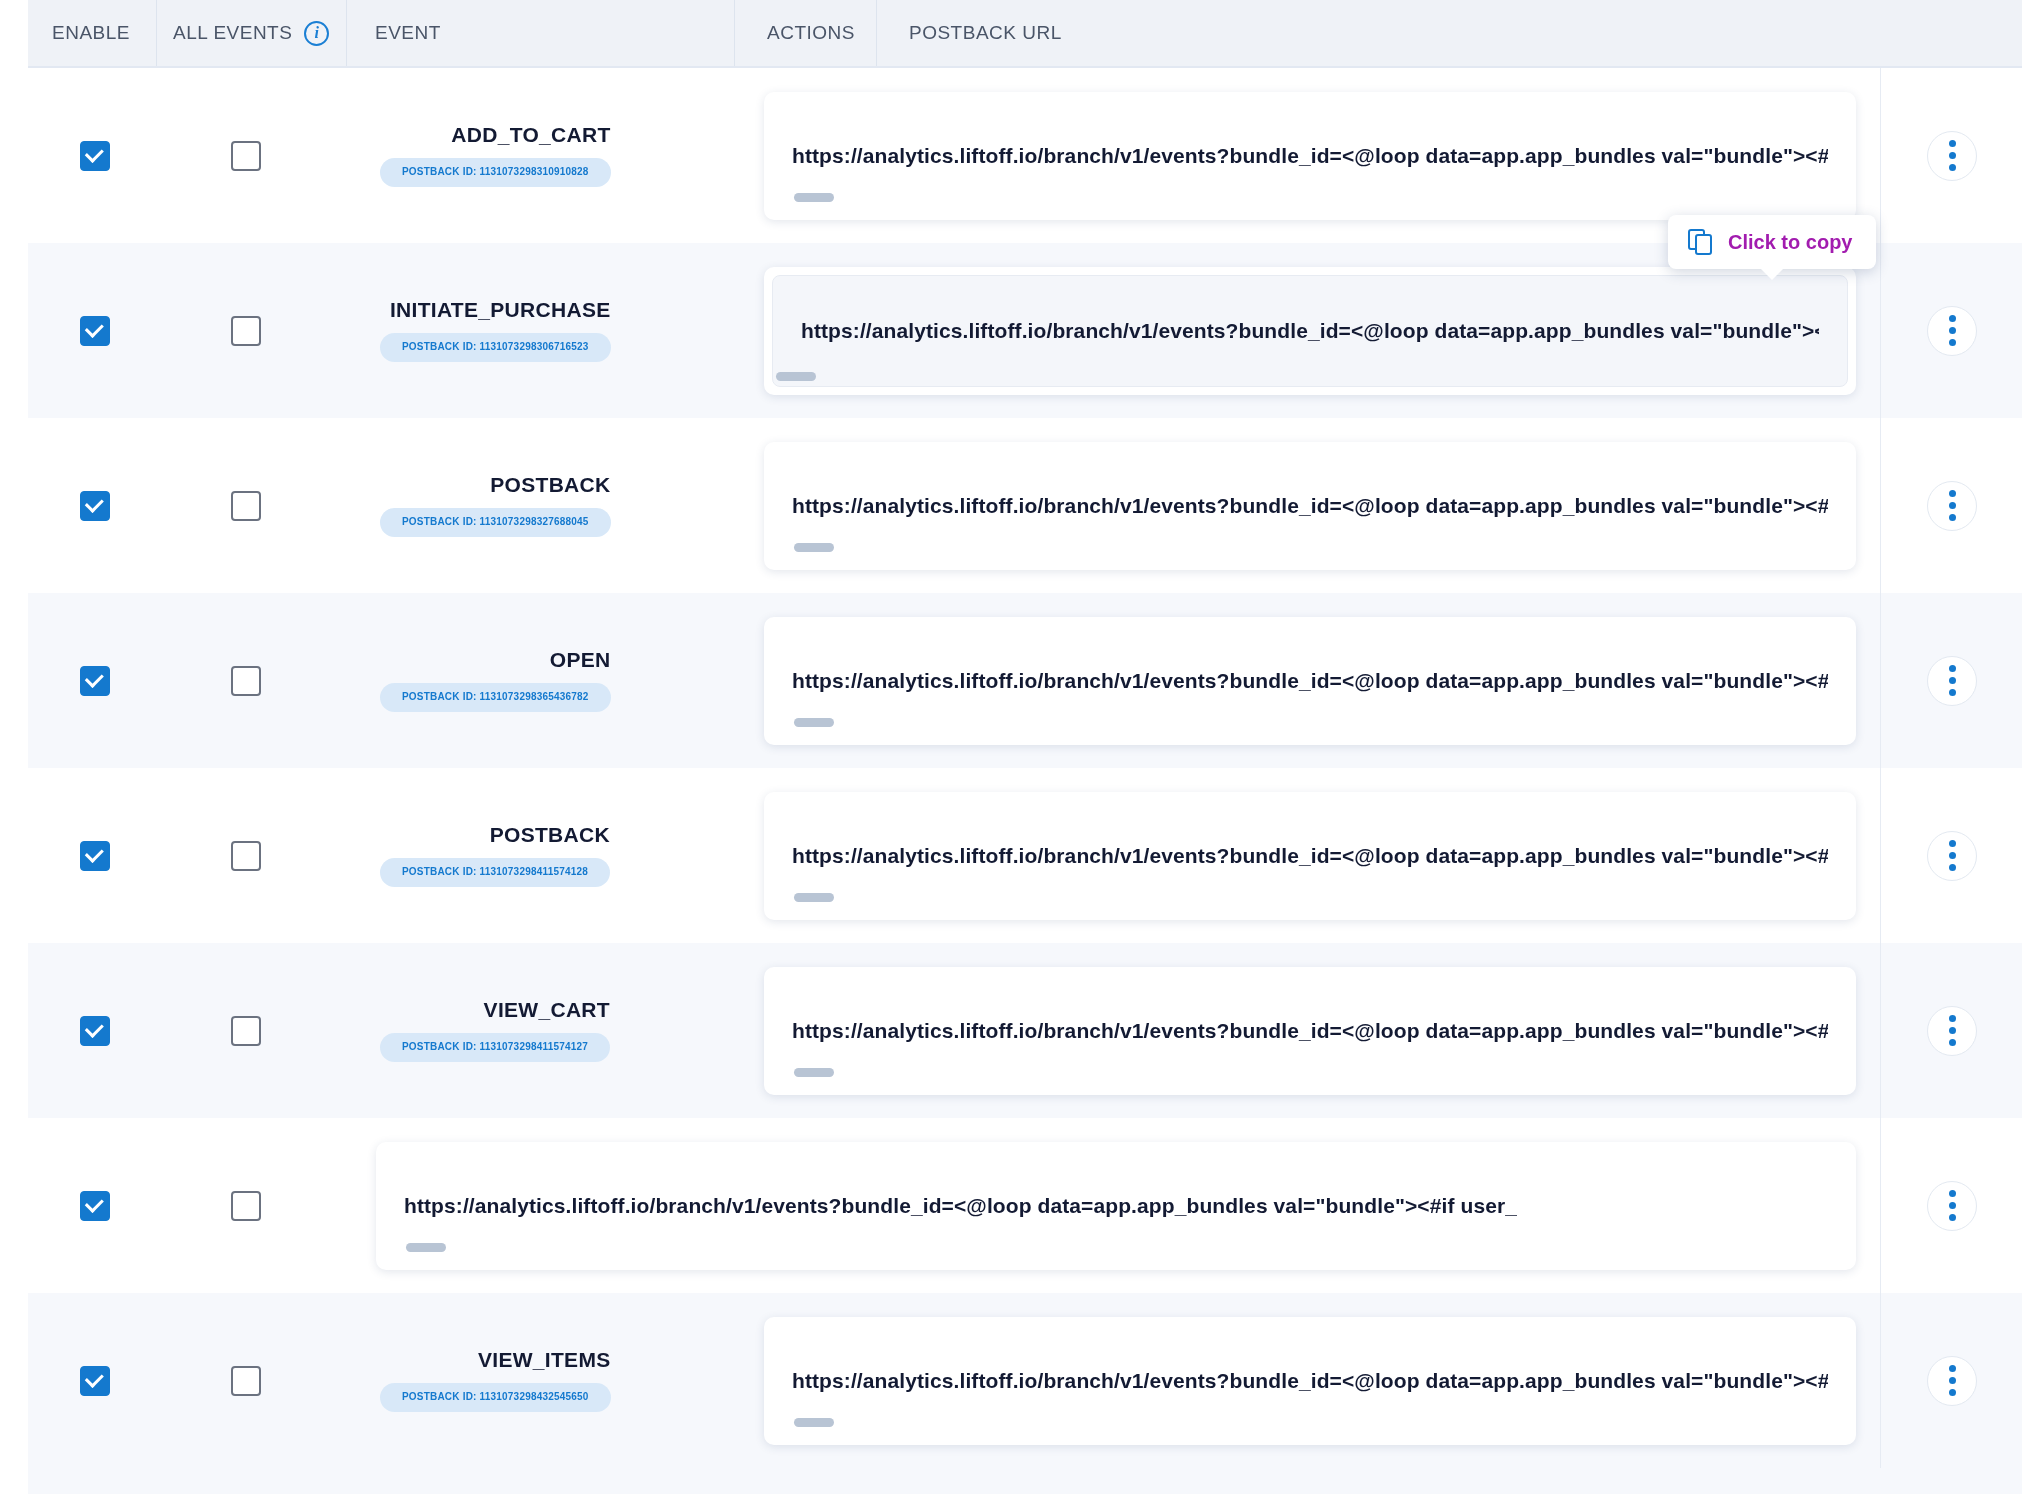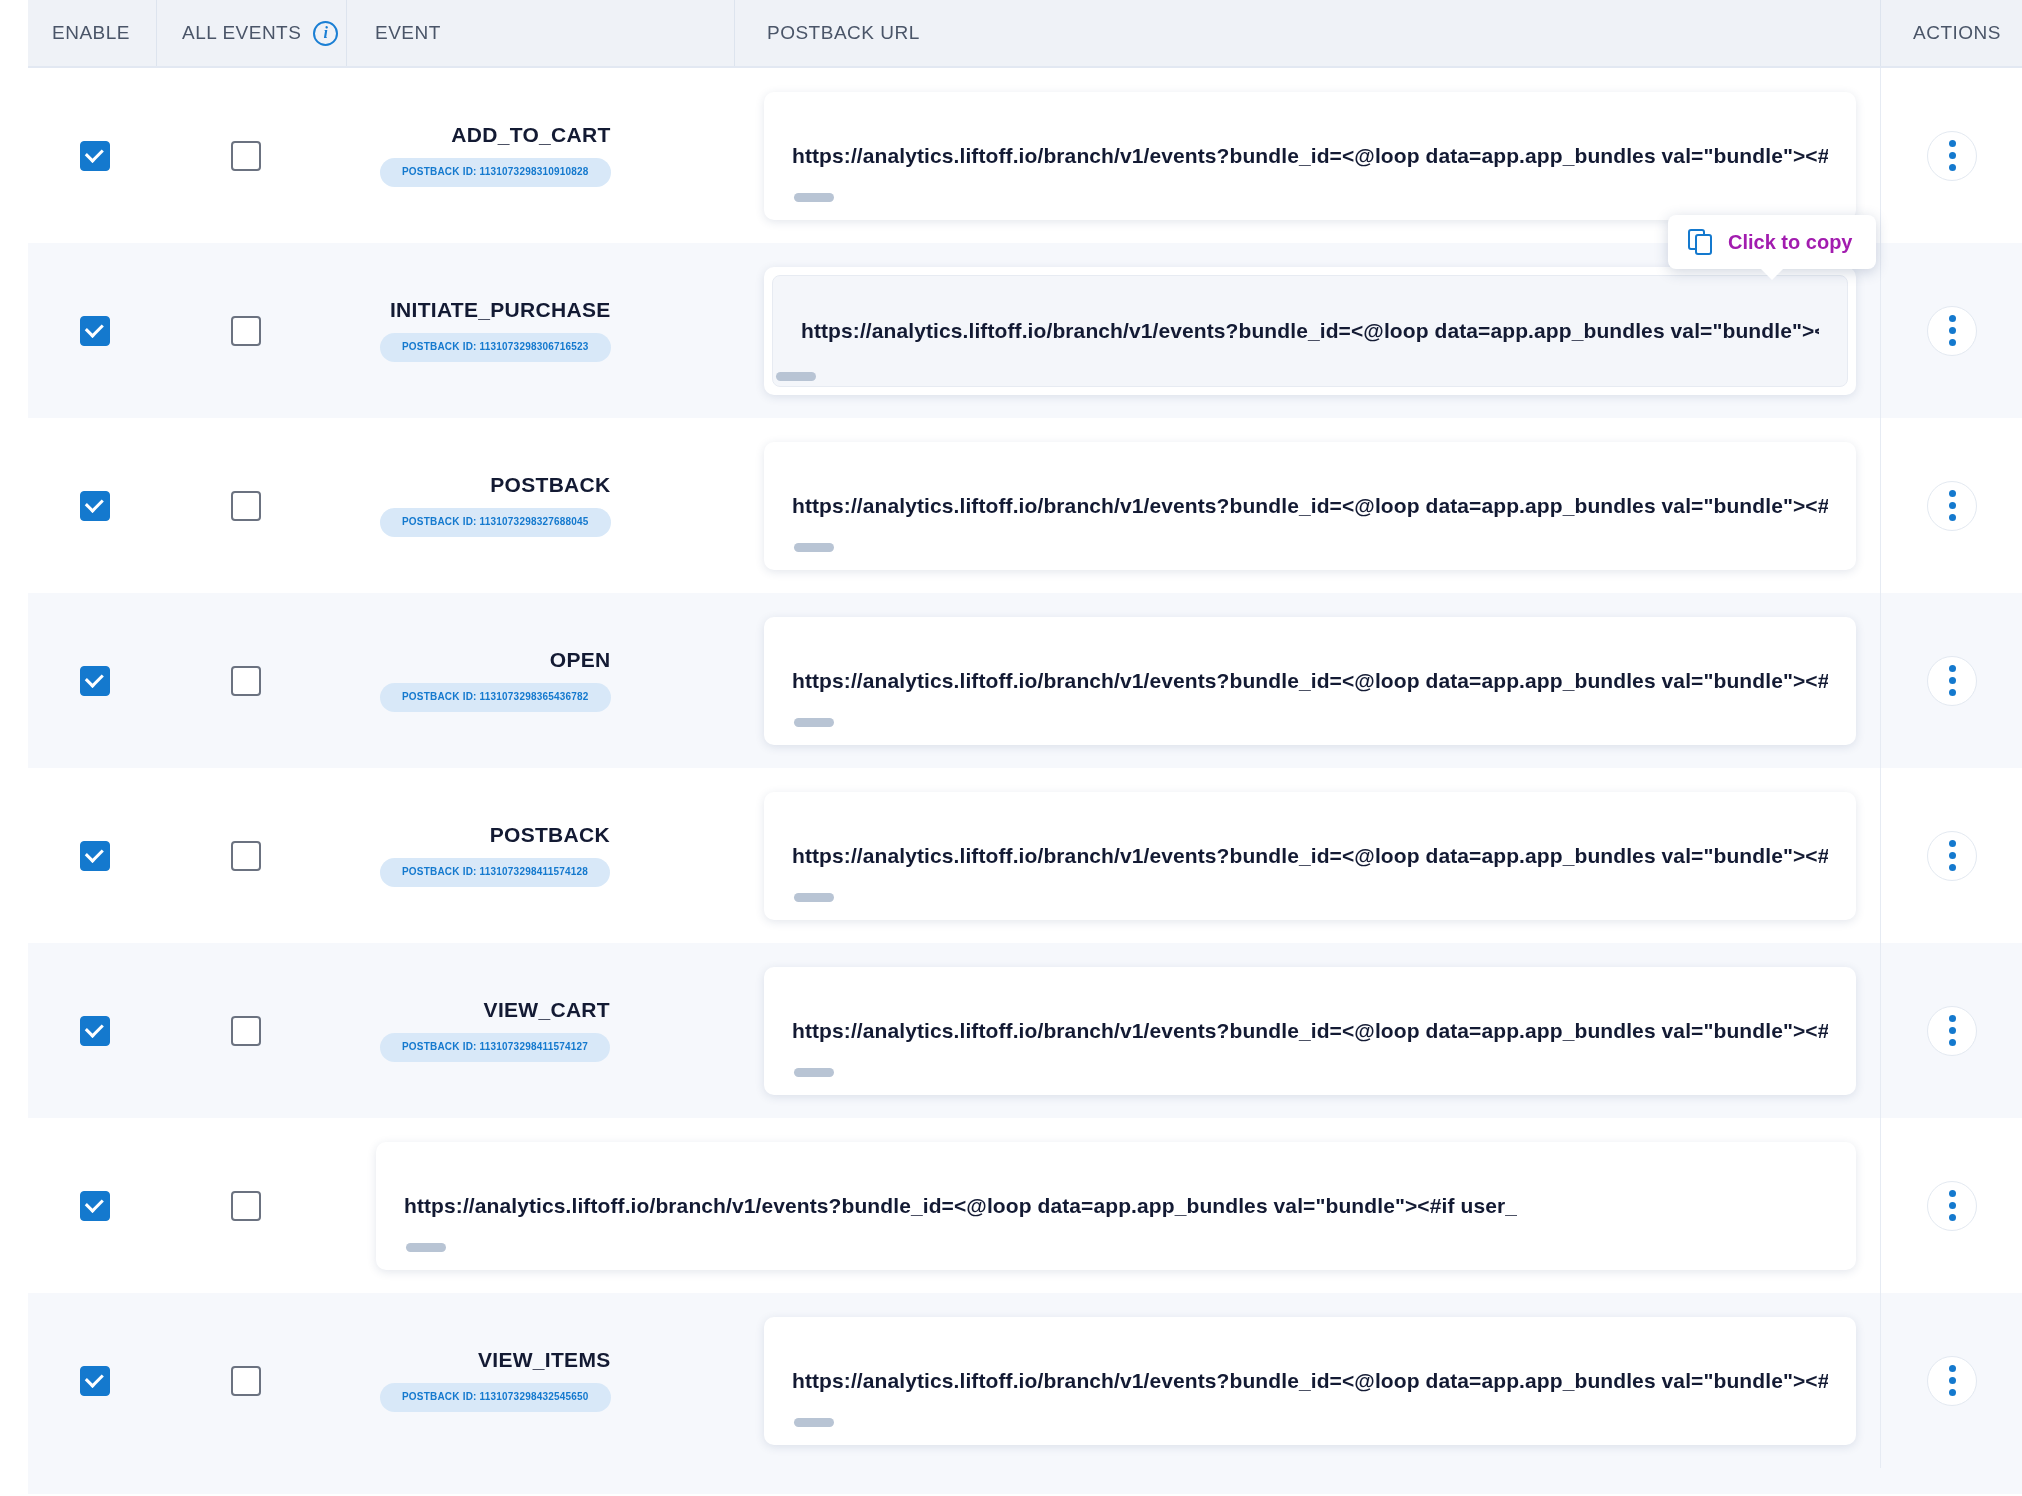--- a/index.html
+++ b/index.html
@@ -41,21 +41,21 @@
     font-size: 19px;
     letter-spacing: .5px;
     color: #4a5568;
     font-weight: 400;
     padding-left: 28px;
     border-left: 1px solid #dde4ee;
     height: 100%;
   }
   .th:first-child { border-left: none; }
   .th.col-enable  { padding-left: 24px; }
-  .th.col-allev   { padding-left: 25px; gap: 12px; }
+  .th.col-allev   { padding-left: 16px; gap: 12px; }
   .th.col-event   { }
   .th.col-url     { padding-left: 32px; }
   .th.col-actions { padding-left: 32px; }
 
   .info-icon {
     width: 25px; height: 25px;
     border: 2px solid #1a7fd4;
     border-radius: 50%;
     color: #1a7fd4;
     font-family: "Liberation Serif", serif;
@@ -262,25 +262,25 @@
     <div class="th col-enable">
       <span>ENABLE</span>
     </div>
     <div class="th col-allev">
       <span>ALL EVENTS</span>
       <span class="info-icon">i</span>
     </div>
     <div class="th col-event">
       <span>EVENT</span>
     </div>
+    <div class="th col-actions">
+      <span>ACTIONS</span>
+    </div>
     <div class="th col-url">
       <span>POSTBACK URL</span>
-    </div>
-    <div class="th col-actions">
-      <span>ACTIONS</span>
     </div>
   </div>
 
   <div class="table-body" id="table-body">
       <div class="row">
         <div class="cell col-enable">
           <span class="cb checked"></span>
         </div>
         <div class="cell col-allev">
           <span class="cb unchecked"></span>

